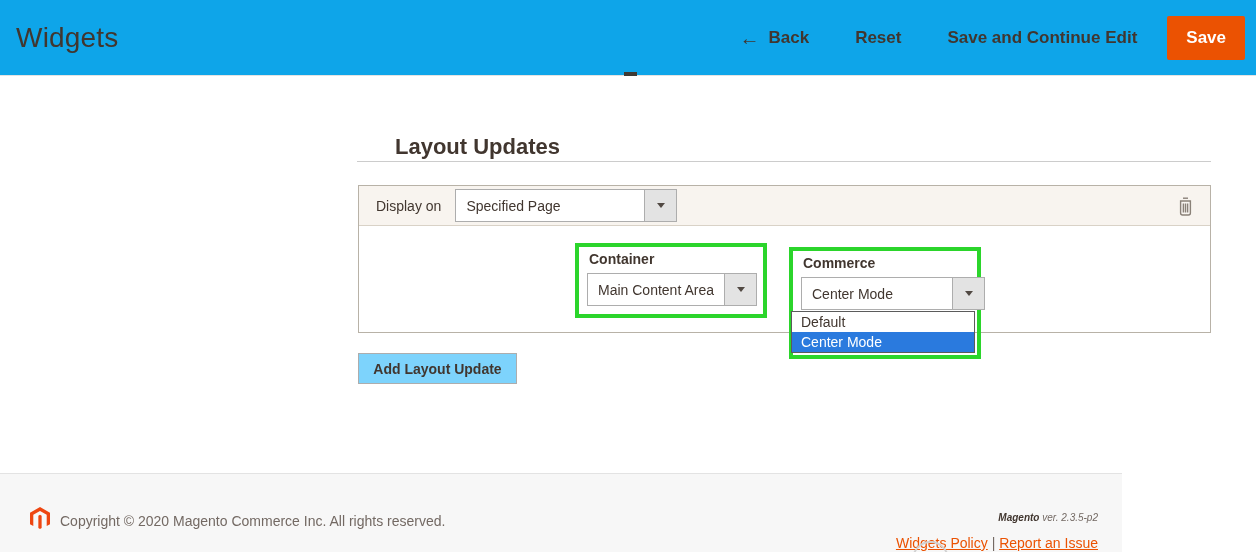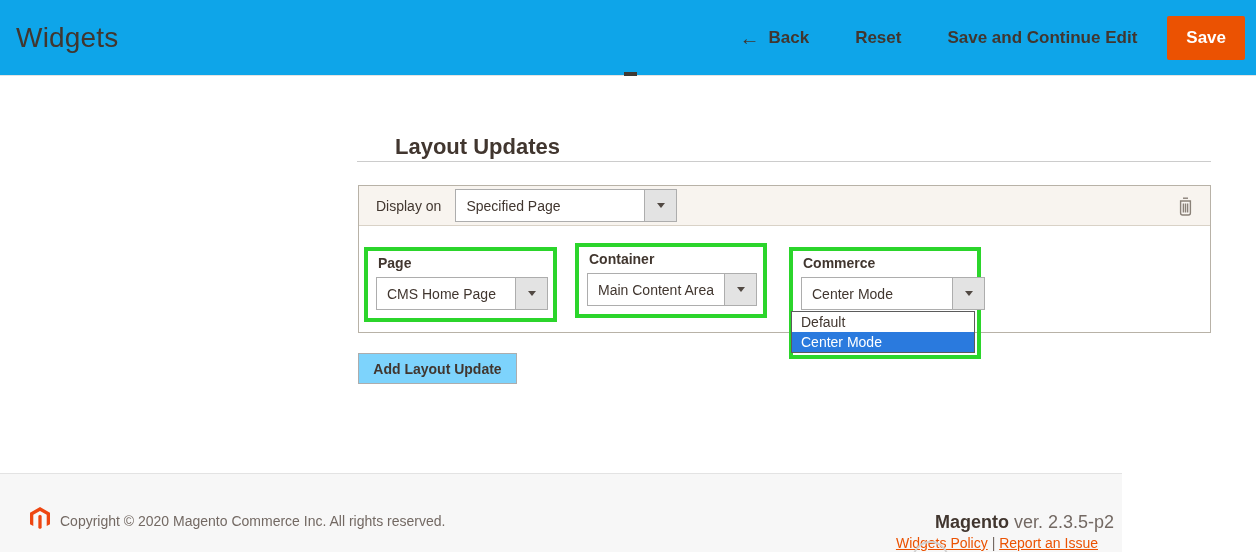--- a/index.html
+++ b/index.html
@@ -63,21 +63,21 @@
 
   .add-btn { position:absolute; left:358px; top:353px; width:159px; height:31px;
              background:#7dd3fc; border:1px solid #adadad; font-family:inherit;
              font-size:14px; font-weight:700; color:#41362f; cursor:pointer; }
 
   
   .footer { position:absolute; left:0; top:473px; width:1122px; height:79px;
             background:#f7f7f7; border-top:1px solid #e3e3e3; }
   .footer-logo { position:absolute; left:30px; top:33px; }
   .copyright { position:absolute; left:60px; top:39px; font-size:14px; color:#736963; }
-  .version-line { position:absolute; right:8px; top:38px; font-size:18px; color:#736963; }
+  .version-line { position:absolute; right:24px; top:38px; font-size:10px; color:#736963;font-style:italic; }
   .version-line .brand { font-weight:700; color:#41362f; }
   .footer-links { position:absolute; right:24px; top:61px; font-size:14px; color:#736963; }
   .footer-links a { color:#eb5202; text-decoration:underline; cursor:pointer; }
   .circle-fragment { position:absolute; left:912px; top:67px; width:37px; height:37px;
                      border:2px solid #d2d2d2; border-radius:50%; background:transparent; }
 </style>
 </head>
 <body>
 
 <div class="page">
@@ -114,29 +114,20 @@
           <line x1="6" y1="1.2" x2="11" y2="1.2"></line>
           <path d="M3.6 4 h9.8 v12 a2 2 0 0 1 -2 2 h-5.8 a2 2 0 0 1 -2 -2 Z"></path>
           <line x1="6.4" y1="6.5" x2="6.4" y2="15.5"></line>
           <line x1="8.5" y1="6.5" x2="8.5" y2="15.5"></line>
           <line x1="10.6" y1="6.5" x2="10.6" y2="15.5"></line>
         </g>
       </svg>
     </div>
   </div>
 
-  <div class="hl hl-page">
-    <div class="field-label">Page</div>
-    <div class="m-select" style="width:172px">
-      <span class="val">CMS Home Page</span>
-      <span class="arrow">
-          <span class="tri"></span>
-        </span>
-    </div>
-  </div>
 
   <div class="hl hl-container">
     <div class="field-label">Container</div>
     <div class="m-select" style="width:170px">
       <span class="val">Main Content Area</span>
       <span class="arrow">
           <span class="tri"></span>
         </span>
     </div>
   </div>

